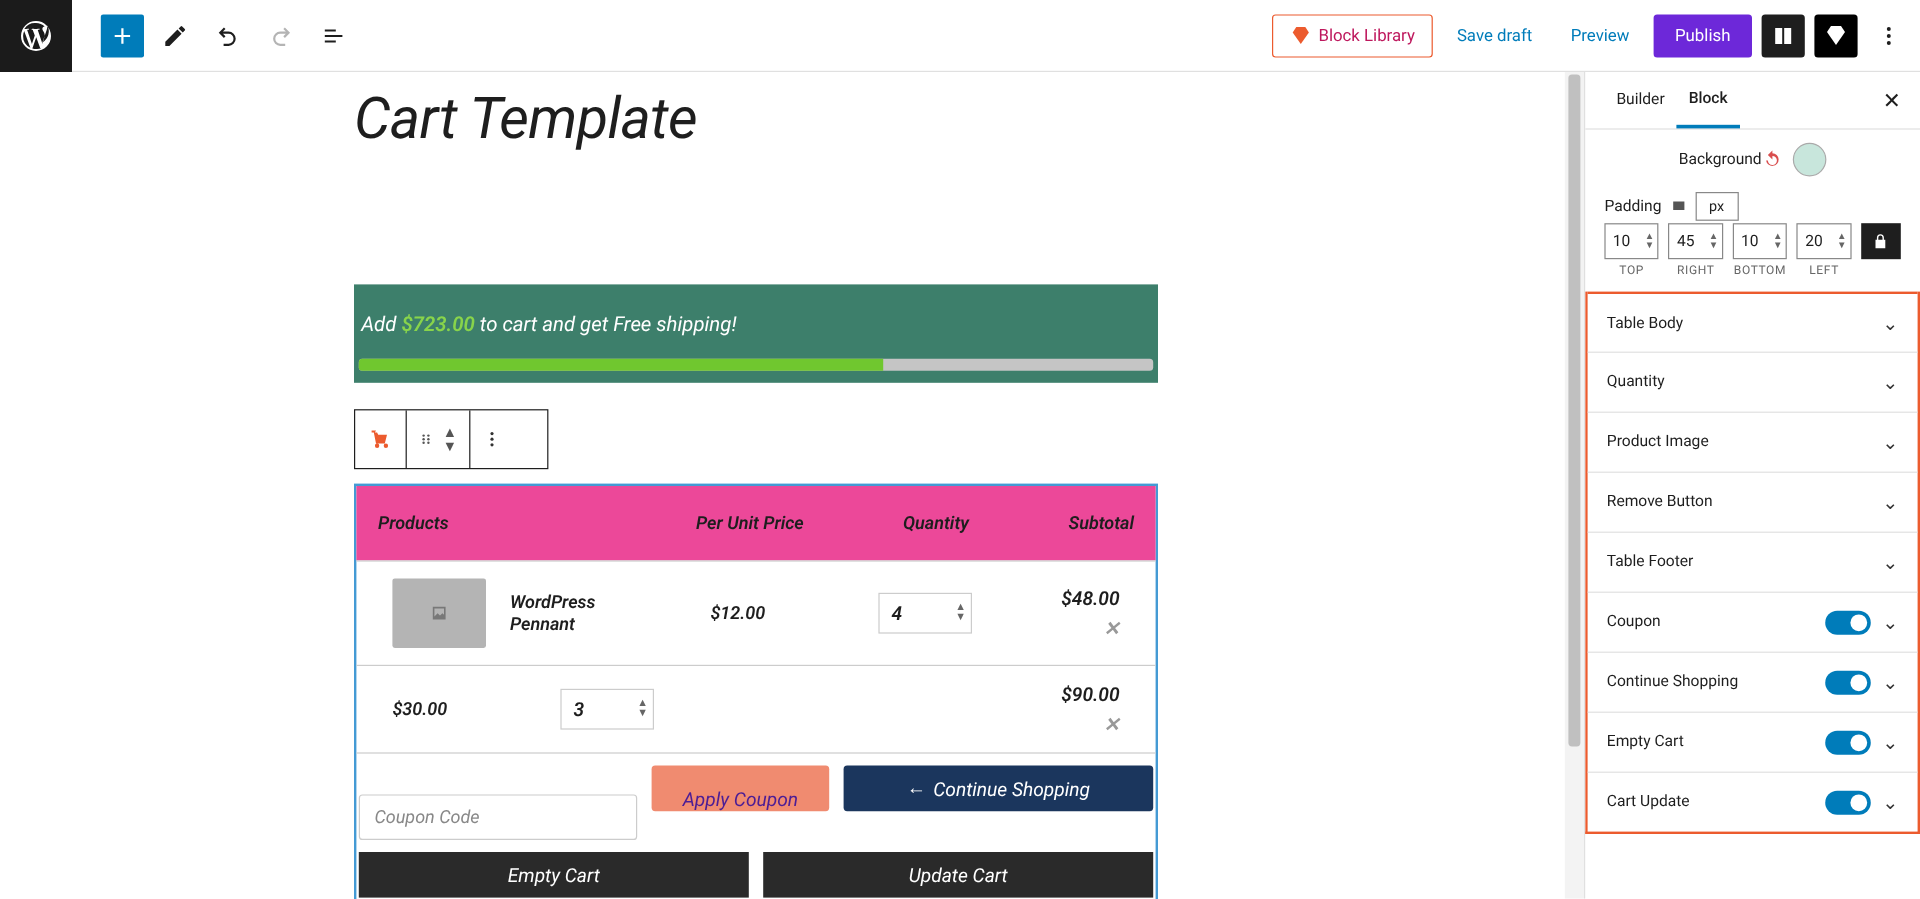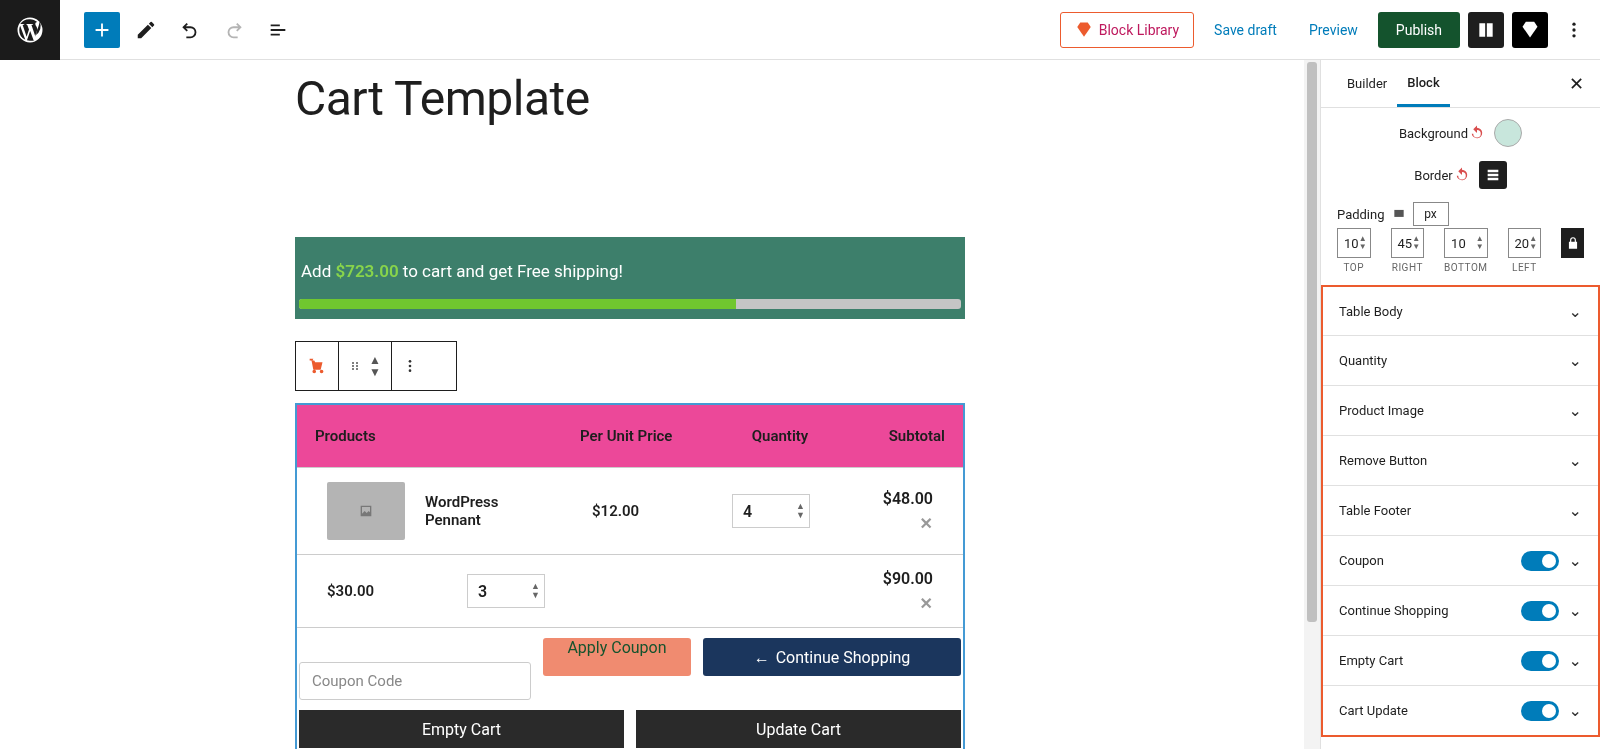--- a/index.html
+++ b/index.html
@@ -9,27 +9,27 @@
   .top-bar { height: 60px; display: flex; align-items: center; border-bottom: 1px solid #e0e0e0; }
   .wp-logo { width: 60px; height: 60px; background: #1b1b1b; display: flex; align-items: center; justify-content: center; }
   .wp-logo svg { fill: #fff; }
   .tb-left { display: flex; align-items: center; gap: 8px; padding-left: 24px; }
   .add-block-btn { width: 36px; height: 36px; background: #007cba; color: #fff; display: flex; align-items: center; justify-content: center; border-radius: 2px; cursor: pointer; }
   .tb-icon-btn { width: 36px; height: 36px; display: flex; align-items: center; justify-content: center; color: #1e1e1e; cursor: pointer; }
   .tb-icon-btn.disabled { color: #b4b4b4; }
   .tb-right { margin-left: auto; display: flex; align-items: center; gap: 8px; padding-right: 8px; }
   .block-library-btn { border: 1px solid #ec5b2e; color: #be185d; height: 36px; padding: 0 14px; display: flex; align-items: center; gap: 6px; border-radius: 3px; font-size: 14px; cursor: pointer; }
   .text-btn { height: 36px; padding: 0 12px; display: flex; align-items: center; color: #007cba; font-size: 14px; cursor: pointer; }
-  .publish-btn { height: 36px; padding: 0 18px; background: #14532d; color: #fff; border-radius: 3px; display: flex; align-items: center; font-size: 14px; cursor: pointer; }
+  .publish-btn { height: 36px; padding: 0 18px; background: #6d28d9; color: #fff; border-radius: 3px; display: flex; align-items: center; font-size: 14px; cursor: pointer; }
   .sq-btn { width: 36px; height: 36px; background: #1e1e1e; color: #fff; display: flex; align-items: center; justify-content: center; border-radius: 3px; cursor: pointer; }
   .sq-btn.outline { background: #fff; color: #1e1e1e; border: none; }
 
   
   .layout { display: flex; height: calc(749px - 60px); }
-  .canvas { flex: 1; overflow-y: auto; padding: 10px 0 40px 295px; position: relative; }
+  .canvas { flex: 1; overflow-y: auto; padding: 10px 0 40px 295px; position: relative; font-style: italic; }
   .scroll-track { width: 16px; background: #f3f3f3; display:flex; flex-direction:column; align-items:center; }
   .scroll-thumb { width: 10px; background: #c0c0c0; margin-top:2px; border-radius:3px; height:560px; }
 
   .page-title { font-size: 48px; font-weight: 400; letter-spacing: -0.5px; margin-bottom: 110px; }
 
   .ship-banner { width: 670px; background: #3d7f6b; color: #fff; padding: 24px 4px 10px 4px; font-size: 17px; position: relative; }
   .ship-banner-inner { padding: 0 2px; }
   .ship-amount { color: #88d44b; font-weight: 600; }
   .ship-bar-track { height: 10px; background: #c5c5c5; border-radius: 3px; margin-top: 18px; }
   .ship-bar-fill { height: 100%; background: #70c72f; width: 66%; border-radius: 3px 0 0 3px; }
@@ -51,41 +51,41 @@
   .prod-img { width: 78px; height: 58px; background: #b4b4b4; display: flex; align-items: center; justify-content: center; color: #787878; border-radius: 2px; margin-right: 20px; }
   .prod-name { font-weight: 600; font-size: 15px; width: 125px;}
   .col-price-v { flex: 0 0 140px; font-weight: 600; font-size: 15px; }
   .qty-box { width: 78px; height: 34px; border: 1px solid #ccc; display: flex; align-items: center; justify-content: space-between; padding: 0 4px 0 10px; font-weight: 600;}
   .qty-spin { display:flex; flex-direction:column; font-size:9px; color:#666; line-height:1;}
   .col-sub-v { flex: 1; text-align: right; font-weight: 600;}
   .remove-x { color:#999; font-size:16px; margin-top:6px;}
 
   .cart-actions1 { display: flex; gap: 12px; padding: 10px 2px; border-top: 1px solid #ccc; }
   .coupon-input { flex: 0 0 232px; height: 38px; border: 1px solid #ccc; border-radius: 3px; padding: 0 12px; font-size: 15px; color:#888; display:flex; align-items:center;margin-top:24px;}
-  .apply-btn { flex: 0 0 148px; height: 38px; background: #f08b70; color: #14532d; border-radius: 3px; display:flex; align-items:flex-start; justify-content:center; font-weight:400;}
+  .apply-btn { flex: 0 0 148px; height: 38px; background: #f08b70; color: #4c1d95; border-radius: 3px; display:flex; align-items:flex-end; justify-content:center; font-weight:400;}
   .continue-btn { flex: 1; height: 38px; background: #1b365d; color: #fff; border-radius: 3px; display:flex; align-items:center; justify-content:center; gap:6px;}
   .cart-actions2 { display: flex; gap: 12px; padding: 0 2px 2px; }
   .dark-btn { flex: 1; height: 38px; background: #2a2a2a; color: #fff; display:flex; align-items:center; justify-content:center; }
 
   
   .sidebar { width: 280px; border-left: 1px solid #e0e0e0; overflow-y: auto; font-size: 13px; }
   .sb-tabs { display: flex; height: 48px; border-bottom: 1px solid #e0e0e0; align-items: center; padding: 0 16px; position: relative; }
   .sb-tab { padding: 0 10px; height: 100%; display: flex; align-items: center; cursor: pointer; }
   .sb-tab.active { border-bottom: 3px solid #007cba; font-weight: 500; }
   .sb-close { position: absolute; right: 16px; font-size: 18px; cursor: pointer; }
 
   .sb-section { padding: 4px 16px; }
   .sb-row { display: flex; align-items: center; justify-content: center; height: 42px; }
   .reset-icn { color: #d94e4e; width:18px; height:18px; }
   .color-circle { width:28px; height:28px; border-radius:50%; background:#c8e6dc; border:1px solid #aaa;}
   .linked-btn { width:28px; height:28px; background:#1e1e1e; color:#fff; display:flex; align-items:center; justify-content:center; border-radius:3px;}
 
   .padding-row { display:flex; align-items:center; gap:6px; margin:6px 0 2px;}
   .unit-sel { width:36px; height:24px; border:1px solid #888; font-size:12px; display:flex; align-items:center; justify-content:center;}
-  .pad-inputs { display:flex; gap:20px; margin-top:0;}
+  .pad-inputs { display:flex; gap:8px; margin-top:0;}
   .pad-box { width:52px; display:flex; flex-direction:column; align-items:center;}
   .pad-input { width:100%; height:30px; border:1px solid #888; display:flex; align-items:center; justify-content:space-between; padding:0 3px 0 6px; font-size:13px;}
   .pad-spin { display:flex; flex-direction:column; font-size:8px; line-height:1; color:#666;}
   .pad-lbl { font-size:10px; color:#666; margin-top:4px; letter-spacing:0.5px;text-align:right;}
   .lock-box { width:38px; height:30px; background:#1e1e1e; color:#fff; display:flex; align-items:center; justify-content:center;}
 
   .accordion-group { border: 2px solid #ec5b2e; border-top:none; margin-top:8px;}
   .accordion-group > .acc:first-child { border-top: 2px solid #ec5b2e;}
   .acc { height:50px; display:flex; align-items:center; justify-content:space-between; padding:0 16px; border-top:1px solid #e0e0e0; cursor:pointer;}
   .acc-controls { display:flex; align-items:center; gap:10px;}
@@ -289,33 +289,20 @@
     <div class="sb-section">
       <div class="sb-row">
         <span>Background</span>
         <div style="display:flex;align-items:center;gap:8px;">
           <svg class="reset-icn" viewBox="0 0 24 24" fill="#d94e4e">
               <path d="M12 5V2L7 7l5 5V8a5 5 0 11-5 5H5a7 7 0 107-8z"></path>
             </svg>
           <div class="color-circle"></div>
         </div>
       </div>
-      <div class="sb-row">
-        <span>Border</span>
-        <div style="display:flex;align-items:center;gap:8px;">
-          <svg class="reset-icn" viewBox="0 0 24 24" fill="#d94e4e">
-              <path d="M12 5V2L7 7l5 5V8a5 5 0 11-5 5H5a7 7 0 107-8z"></path>
-            </svg>
-          <div class="linked-btn">
-            <svg width="16" height="16" viewBox="0 0 24 24" fill="#fff">
-                <path d="M4 4h16v4H4zm0 6h16v4H4zm0 6h16v4H4z"></path>
-              </svg>
-          </div>
-        </div>
-      </div>
 
       <div class="padding-row">
         <span>Padding</span>
         <svg width="16" height="14" viewBox="0 0 24 24" fill="#555">
             <path d="M4 5h16v12H4z"></path>
           </svg>
         <div class="unit-sel">
             <span>px</span>
           </div>
       </div>

